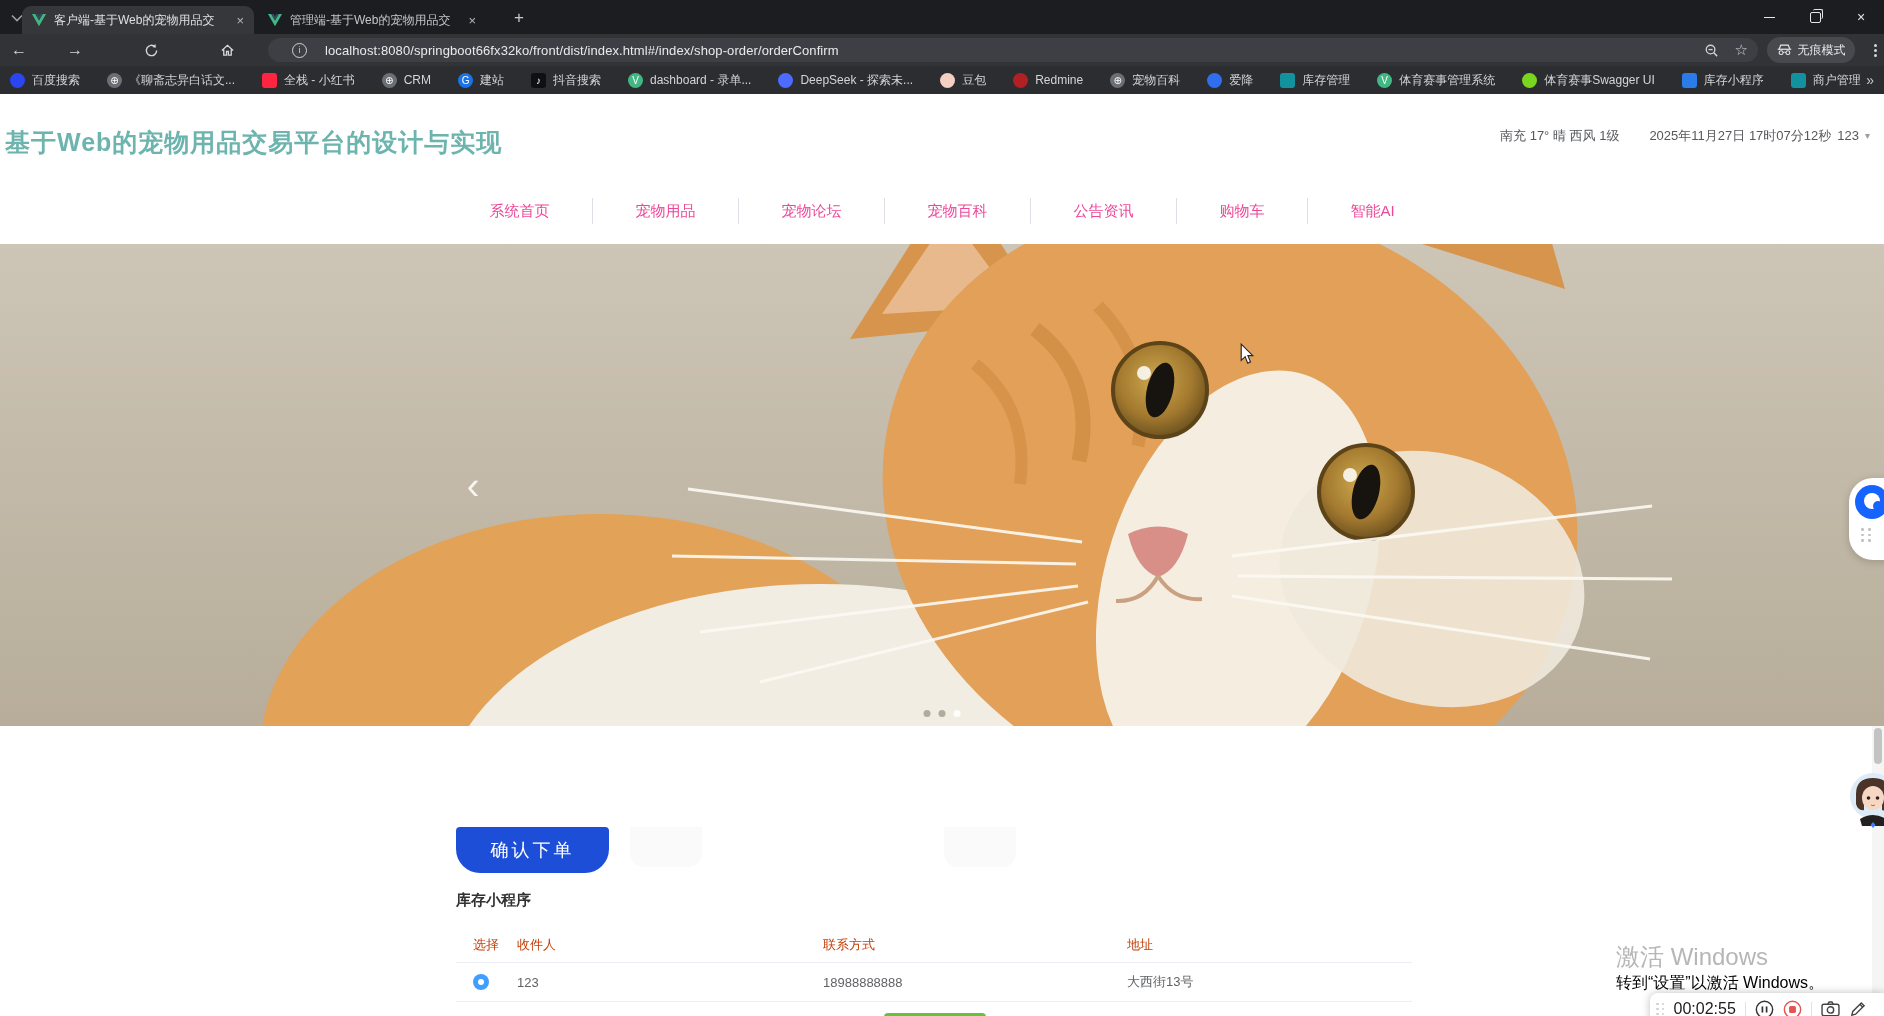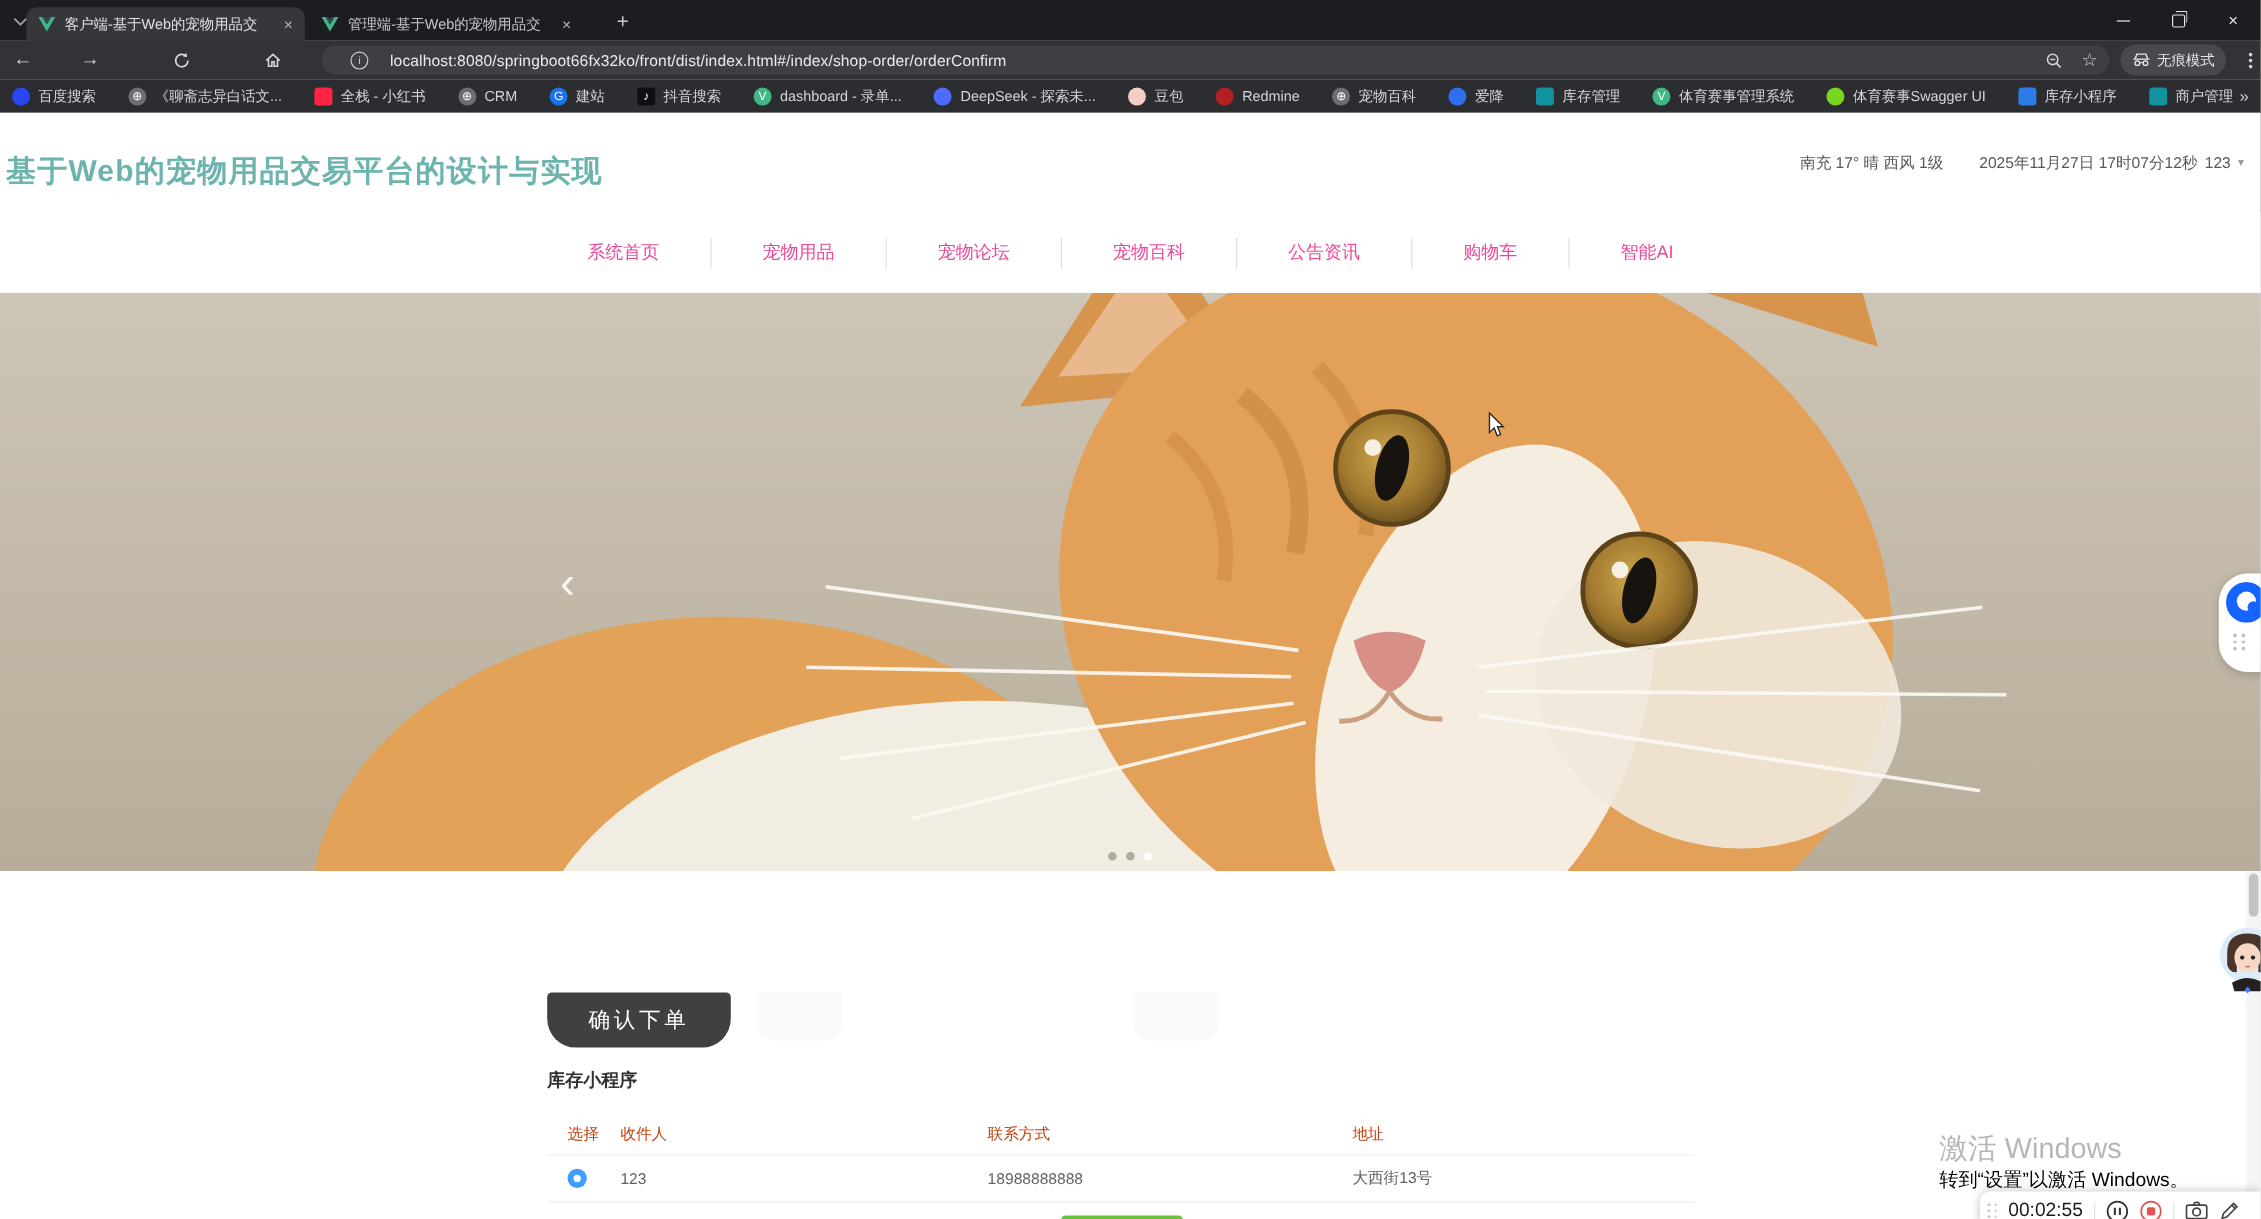--- a/index.html
+++ b/index.html
@@ -47,21 +47,21 @@
   
   .hero{position:absolute;left:0;top:150px;width:100%;height:482px;overflow:hidden;}
   .carousel-prev{position:absolute;left:455px;top:222px;width:36px;height:44px;color:rgba(255,255,255,.85);font-size:38px;line-height:40px;text-align:center;}
   .dots{position:absolute;left:50%;top:466px;transform:translateX(-50%);display:flex;gap:8px;}
   .dot{width:7px;height:7px;border-radius:50%;background:#9a9486;opacity:.75;}
   .dot.active{background:#fdfdfb;opacity:1;}
   .cursor{position:absolute;left:1238px;top:99px;}
   
   .content{position:absolute;left:0;top:632px;width:100%;height:290px;background:#fff;}
   .ghost-tab{position:absolute;top:101px;width:72px;height:40px;background:#fafafa;border-radius:0 0 14px 14px;}
-  .confirm-btn{position:absolute;left:456px;top:101px;width:153px;height:46px;background:#404040;color:#fff;
+  .confirm-btn{position:absolute;left:456px;top:101px;width:153px;height:46px;background:#1d4ed8;color:#fff;
                font-size:18px;letter-spacing:3px;border:none;border-radius:4px 4px 24px 24px;display:flex;align-items:center;justify-content:center;}
   .sec-title{position:absolute;left:456px;font-size:15px;font-weight:bold;color:#303133;}
   .addr-table{position:absolute;left:456px;top:201px;width:956px;}
   .t-row{display:grid;grid-template-columns:44px 306px 304px 1fr;align-items:center;box-sizing:border-box;border-bottom:1px solid #ebeef5;padding-left:17px;}
   .t-head{height:36px;color:#c2410c;font-size:13px;}
   .t-body{height:39px;color:#606266;font-size:13px;}
   .radio{width:16px;height:16px;border-radius:50%;background:#409eff;position:relative;}
   .radio::after{content:"";position:absolute;left:5px;top:5px;width:6px;height:6px;border-radius:50%;background:#fff;}
   .add-btn{position:absolute;left:884px;top:287px;width:102px;height:29px;background:#67c23a;color:#fff;font-size:12px;
            border:none;border-radius:4px;display:flex;align-items:center;justify-content:center;letter-spacing:1px;}

